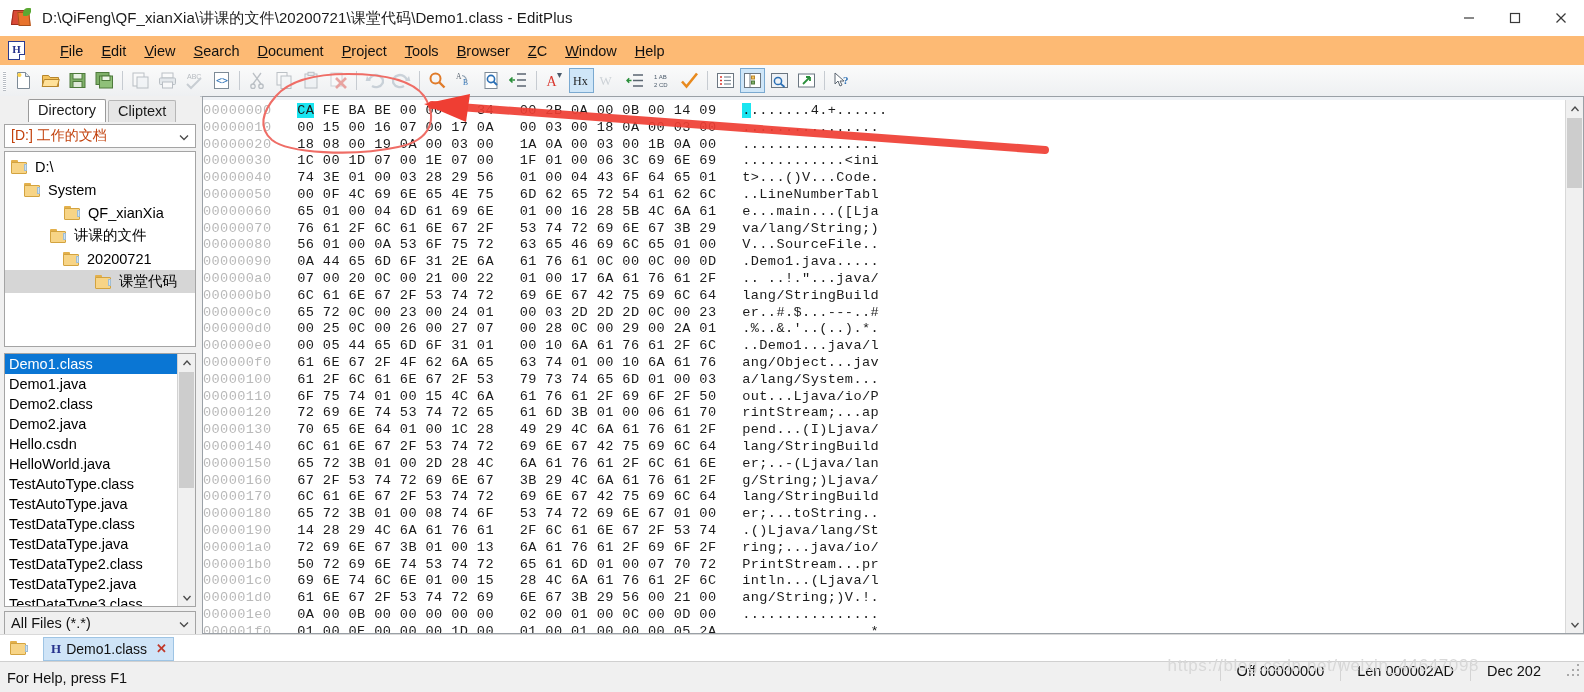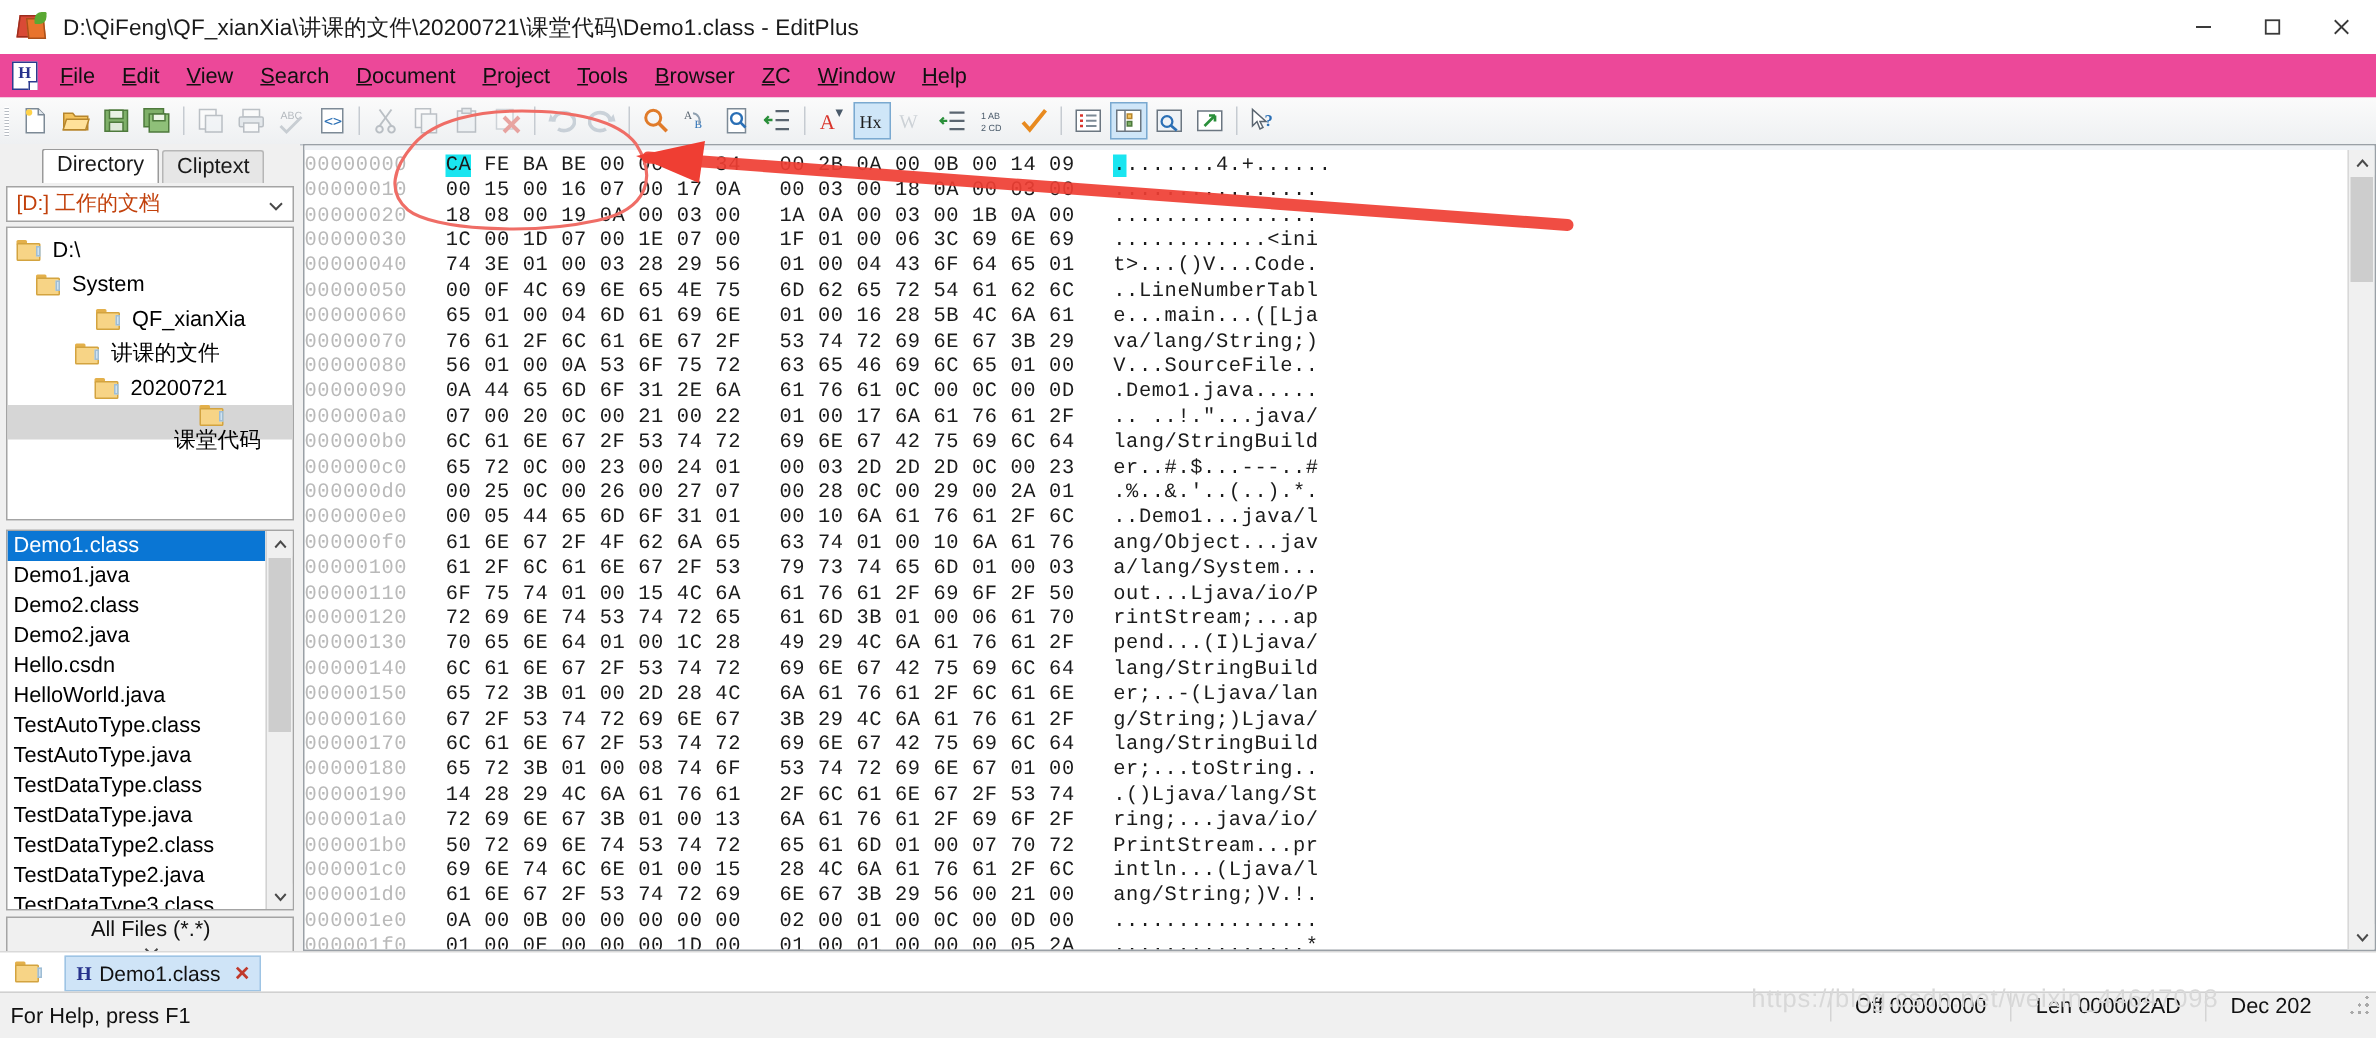--- a/index.html
+++ b/index.html
@@ -25,21 +25,21 @@
     font-size:15px;color:#1a1a1a;letter-spacing:.1px;white-space:nowrap;
     font-family:"Liberation Sans", sans-serif;
   }
   .winbtns{position:absolute;right:0;top:0;height:36px;display:flex;}
   .winbtn{width:46px;height:36px;display:flex;align-items:center;justify-content:center;}
   .winbtn svg{display:block;}
 
   
   .menubar{
     position:absolute;left:0;top:36px;width:1584px;height:29px;
-    background:#ec4899;display:flex;align-items:center;border-bottom:1px solid #ececec;
+    background:#fdba74;display:flex;align-items:center;border-bottom:1px solid #ececec;gap:20px;
   }
   .menu-doc-icon{
     width:17px;height:19px;margin-left:8px;margin-right:6px;position:relative;flex:0 0 auto;
     background:#ffffff;border:1px solid #2b3b8f;box-sizing:border-box;
   }
   .menu-doc-icon:after{
     content:"H";position:absolute;left:0;right:0;top:1px;text-align:center;
     font-size:11px;font-weight:bold;color:#26328c;font-family:"Liberation Serif", serif;line-height:12px;
   }
   .menu-doc-icon .fold{position:absolute;right:-1px;bottom:-1px;width:6px;height:6px;background:#ffffff;border-left:1px solid #2b3b8f;border-top:1px solid #2b3b8f;box-sizing:border-box;}
@@ -98,21 +98,21 @@
   }
   .fl-items{flex:1 1 auto;padding-top:0;overflow:hidden;}
   .fitem{font-size:14.5px;color:#000;height:20px;line-height:20px;padding-left:4px;white-space:nowrap;}
   .fitem.sel{background:#0a76d4;color:#ffffff;}
   .vscroll{width:17px;background:#f0f0f0;border-left:1px solid #d2d2d2;position:relative;flex:0 0 auto;}
   .vs-arrow{height:17px;display:flex;align-items:center;justify-content:center;background:#f0f0f0;}
   .vs-thumb{position:absolute;left:1px;right:1px;background:#cdcdcd;}
   .filter{
     margin:4px 4px 0 4px;height:24px;background:#f0f0f0;border:1px solid #a4a4a4;
     display:flex;align-items:center;justify-content:space-between;padding:0 5px 0 6px;
-    font-size:14.5px;color:#111;box-sizing:border-box;flex-direction:column;
+    font-size:14.5px;color:#111;box-sizing:border-box;
   }
 
   
   .hexwrap{
     position:absolute;left:202px;top:96px;width:1382px;height:538px;
     background:#ffffff;border:1px solid #9aa0a6;box-sizing:border-box;overflow:hidden;
   }
   .hexscroll-top{position:absolute;left:0;top:0;width:100%;height:3px;background:#eef1f5;}
   .hexbody{position:absolute;left:0;top:3px;right:17px;bottom:0;overflow:hidden;padding-top:3px;}
   .hexrow{
@@ -505,21 +505,21 @@
           <span>讲课的文件</span>
         </div>
         <div class="tnode" style="padding-left: 58px;">
           <div class="folder">
             <div class="tabf"></div>
             <div class="body"></div>
             <div class="spine"></div>
           </div>
           <span>20200721</span>
         </div>
-        <div class="tnode sel" style="padding-left: 90px; flex-direction: column;">
+        <div class="tnode sel" style="padding-left: 90px;">
           <div class="folder">
             <div class="tabf"></div>
             <div class="body"></div>
             <div class="spine"></div>
           </div>
           <span>课堂代码</span>
         </div>
       </div>
 
     <div class="filelist">

